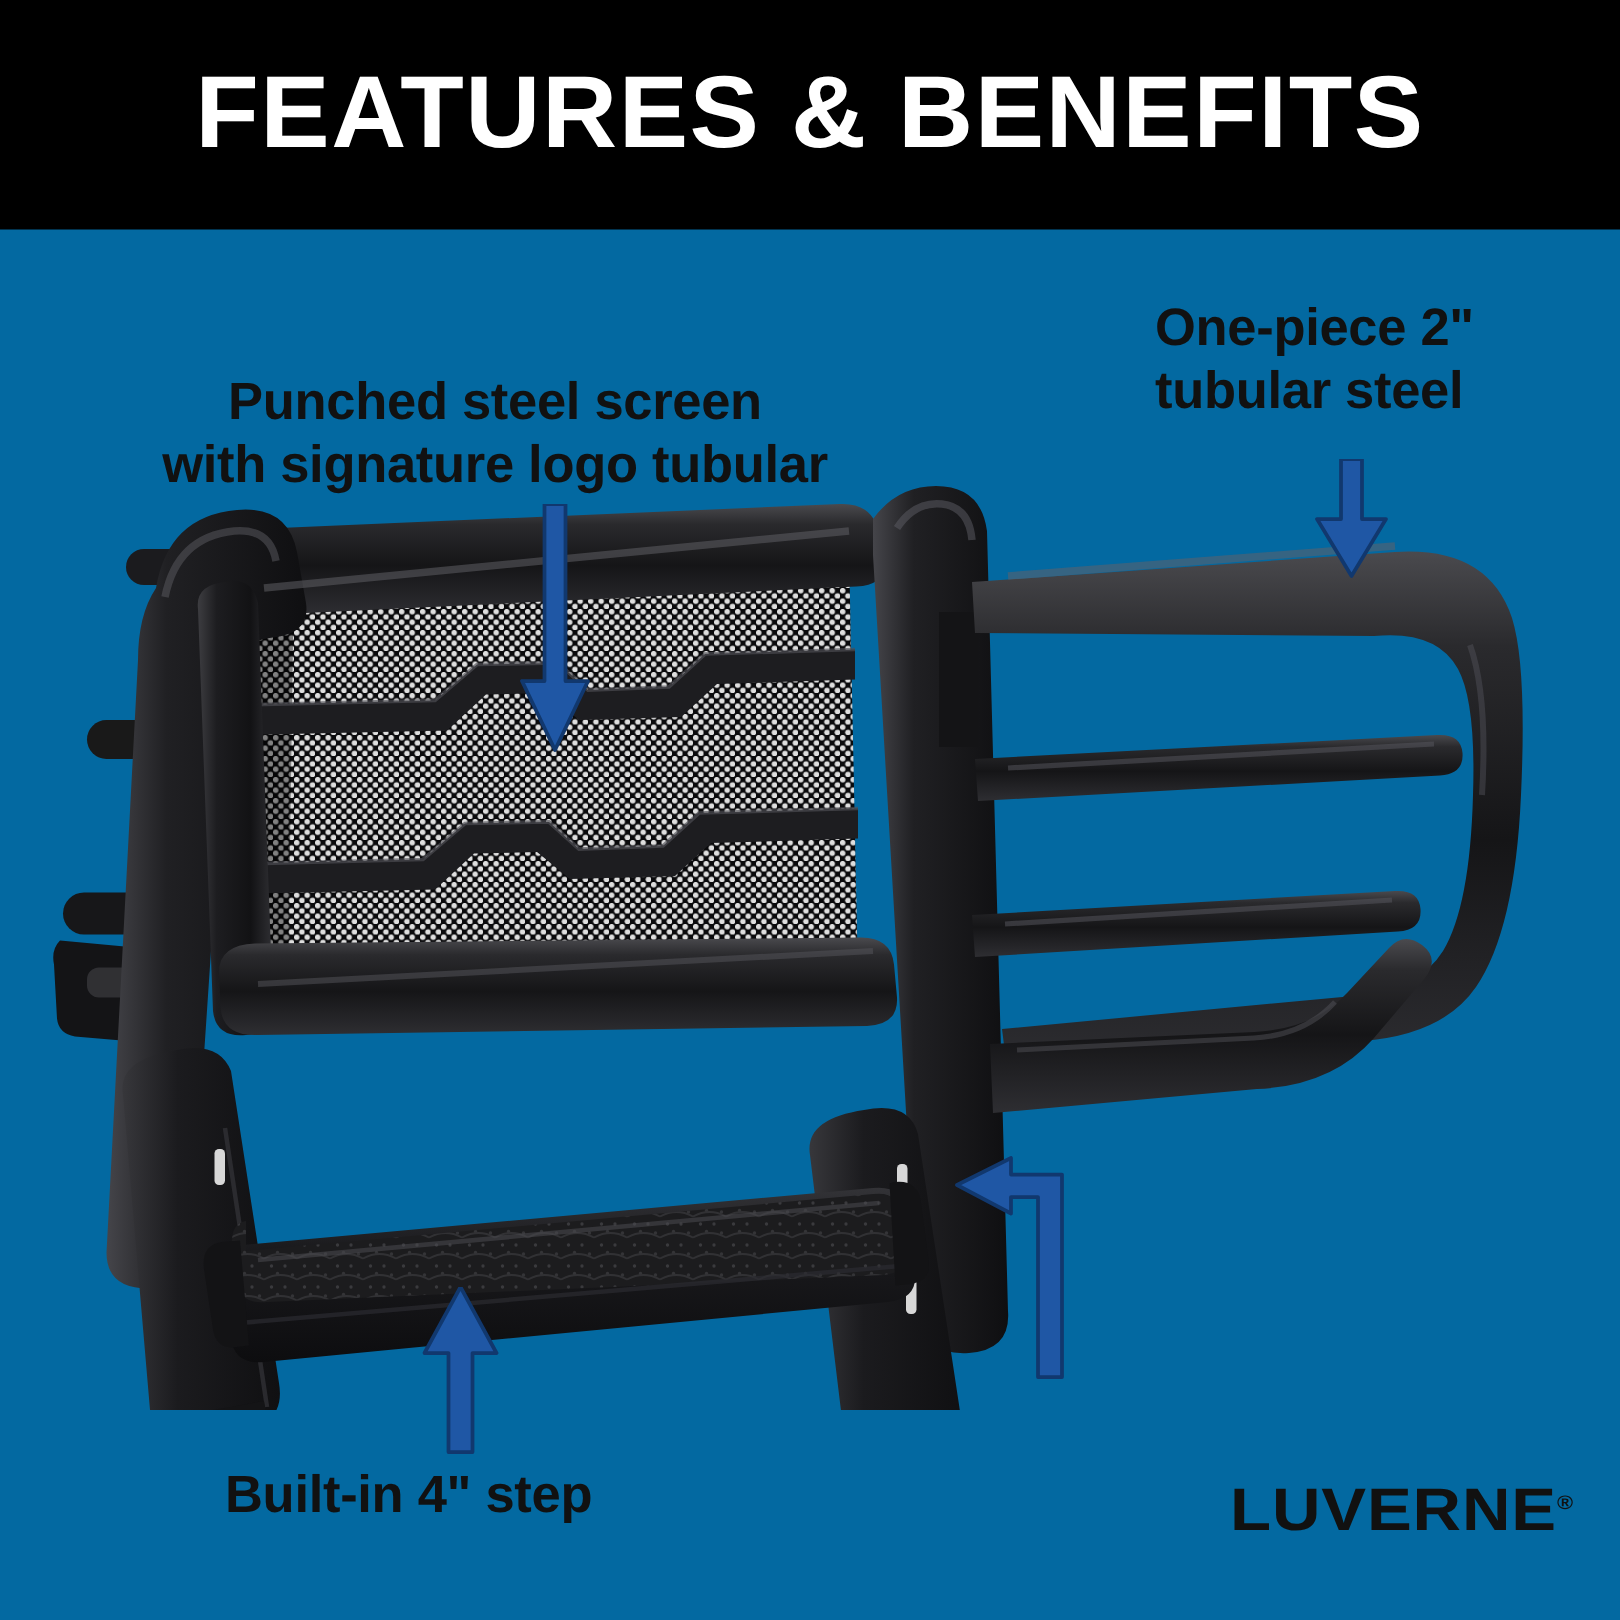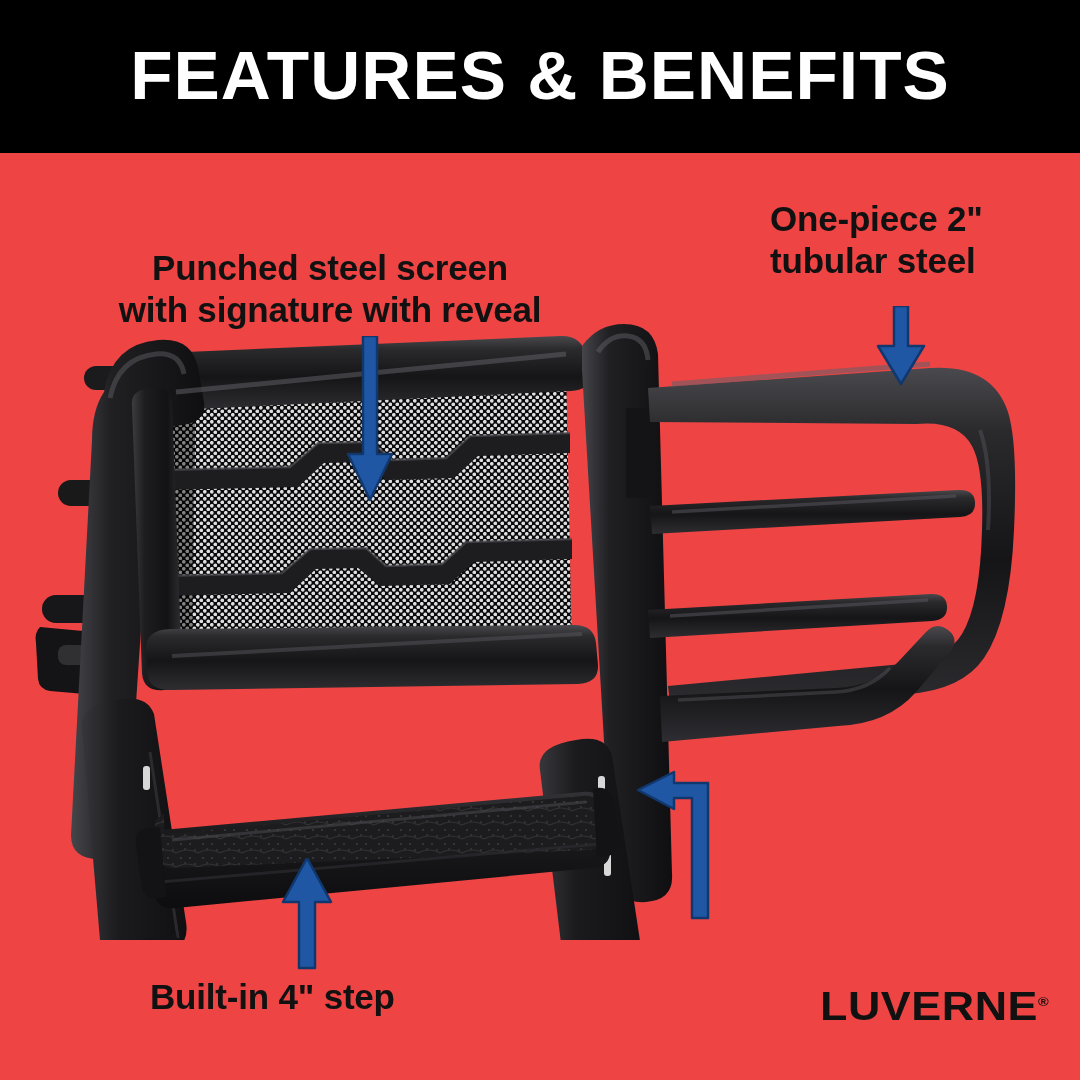--- a/index.html
+++ b/index.html
@@ -3,21 +3,21 @@
 <meta charset="utf-8">
 <style>
   html,body{margin:0;padding:0;}
   body{
     width:1080px;height:1080px;
     background:#ffffff;
     font-family:"Liberation Sans", sans-serif;
     overflow:hidden;
     position:relative;
   }
-  #page{position:relative;width:1080px;height:1080px;background:#ef4444;overflow:hidden;}
+  #page{position:relative;width:1080px;height:1080px;background:#0369a1;overflow:hidden;}
 
   
   .header-bar{
     position:absolute;left:0;top:0;width:1080px;height:153px;
     background:#000000;
   }
   .header-title{
     position:absolute;left:0;top:39px;width:1080px;
     text-align:center;
     color:#ffffff;
@@ -231,21 +231,21 @@
 
   <svg class="arrow" style="left:276px;top:858px;" width="62" height="112" viewBox="0 0 62 112" xmlns="http://www.w3.org/2000/svg">
     <polygon points="31,0 55,44 39,44 39,110 23,110 23,44 7,44" fill="#1f57a5" stroke="#11386e" stroke-width="2.5" stroke-linejoin="round"></polygon>
   </svg>
 
   <svg class="arrow" style="left:630px;top:770px;" width="92" height="152" viewBox="0 0 92 152" xmlns="http://www.w3.org/2000/svg">
     <polygon points="8,20 44,2 44,13 78,13 78,148 62,148 62,28 44,28 44,39" fill="#1f57a5" stroke="#11386e" stroke-width="2.5" stroke-linejoin="round"></polygon>
   </svg>
 
   <div class="label" id="label-screen">Punched steel screen
-with signature with reveal</div>
+with signature logo tubular</div>
 
   <div class="label" id="label-tube">One-piece 2"
 tubular steel</div>
 
   <div class="label" id="label-step">Built-in 4" step</div>
 
 
   <div class="logo">
     <span>LUVERNE</span><span class="reg">®</span>
   </div>

